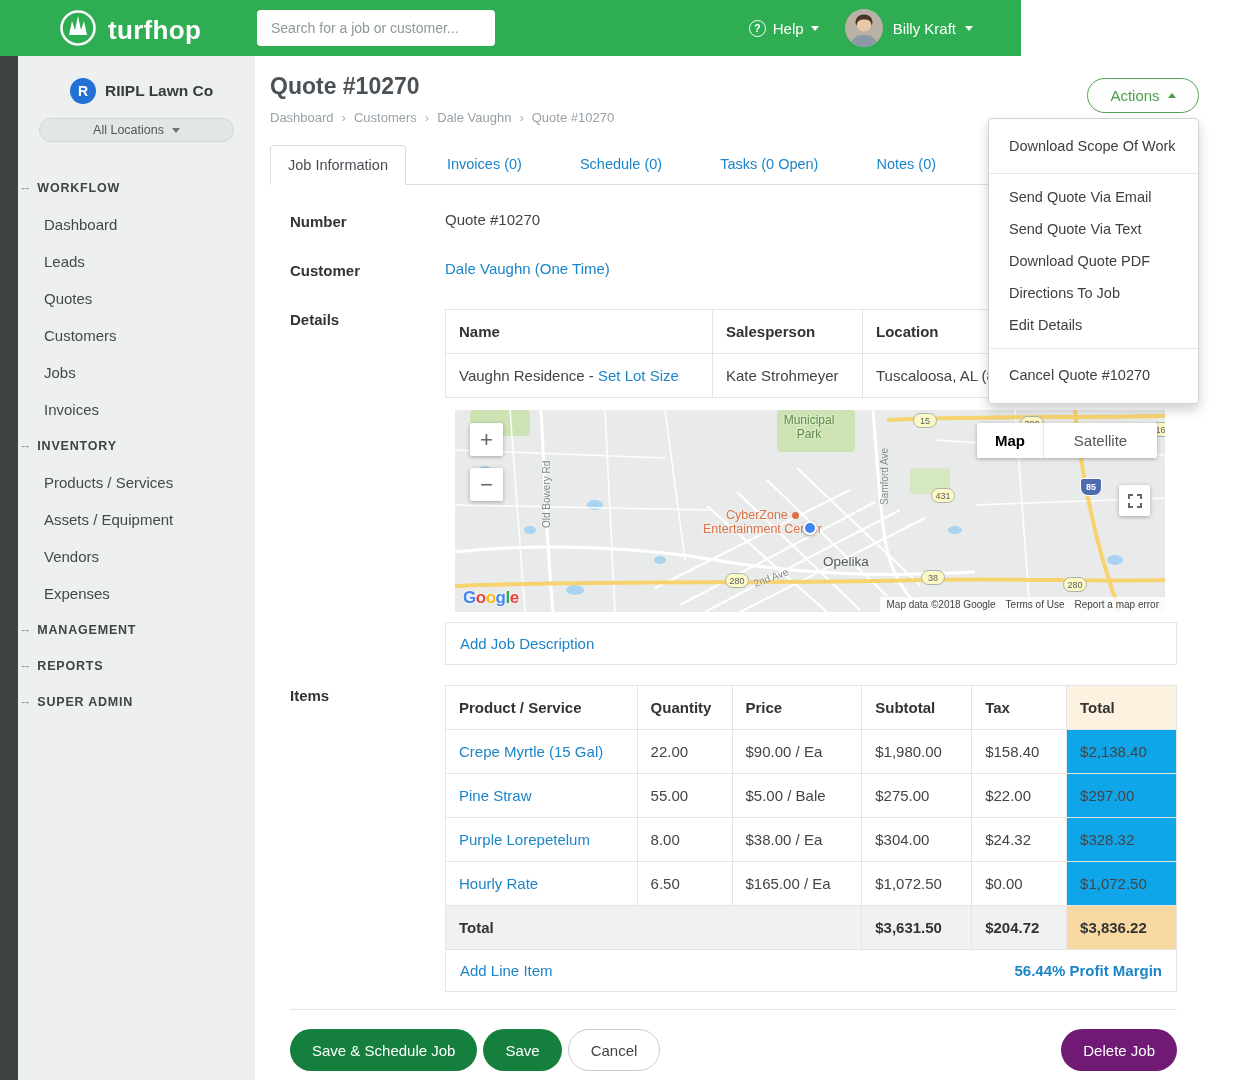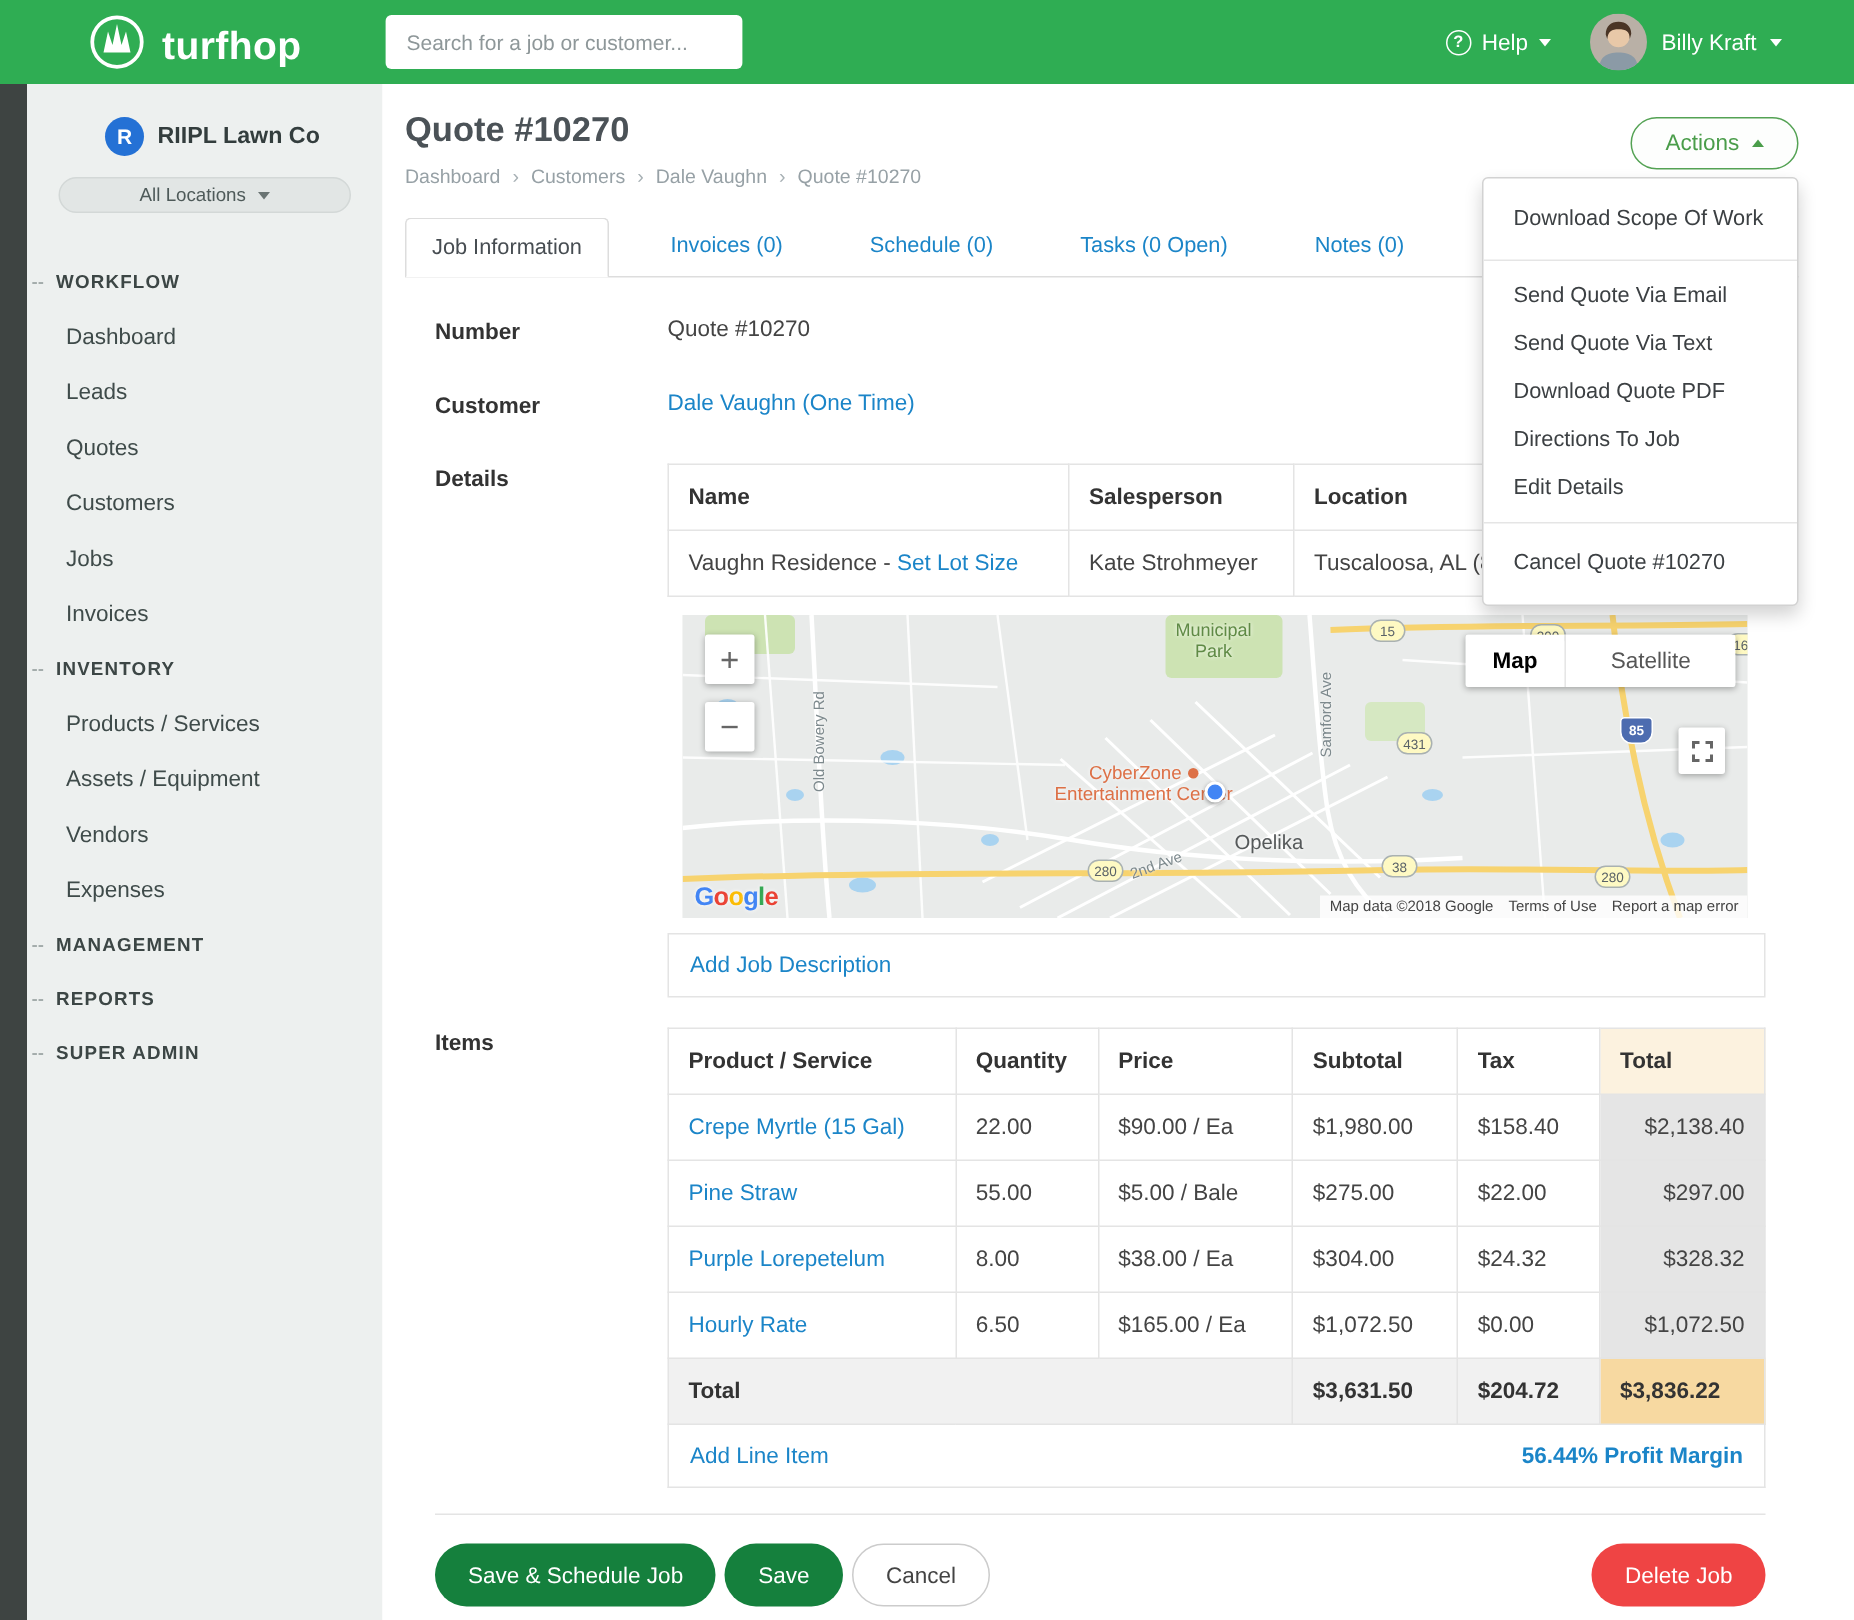--- a/index.html
+++ b/index.html
@@ -2,21 +2,21 @@
 <html><head>
 <meta charset="utf-8">
 <style>
   * { box-sizing: border-box; margin: 0; padding: 0; }
   html,body { width:1236px; height:1080px; overflow:hidden; }
   body { font-family:"Liberation Sans", sans-serif; background:#fff; position:relative; }
   a { text-decoration:none; }
   .blue { color:#1b85c8; cursor:pointer; }
 
   
-  .topbar { position:absolute; top:0; left:0; width:1236px; height:56px; background:#2fad53; z-index:100; }
+  .topbar { position:absolute; top:0; left:0; width:1021px; height:56px; background:#2fad53; z-index:100; }
   .brand { position:absolute; left:58px; top:8px; display:flex; align-items:center; gap:10px; color:#fff; cursor:pointer; }
   .brand-name { font-size:26px; font-weight:700; letter-spacing:0.3px; }
   .search-input { position:absolute; left:257px; top:10px; width:238px; height:36px; border-radius:4px;
     border:2px solid rgba(255,255,255,0.55); padding:0 12px; font-size:14px; color:#333; outline:none;
     font-family:inherit; background:#fff; }
   .search-input::placeholder { color:#8e9799; }
   .top-right { position:absolute; right:48px; top:0; height:56px; display:flex; align-items:center; color:#fff; }
   .help-menu { display:flex; align-items:center; gap:7px; font-size:15px; margin-right:26px; cursor:pointer; }
   .q-icon { width:17px; height:17px; border:1.5px solid #fff; border-radius:50%; font-size:11px; font-weight:700;
     display:flex; align-items:center; justify-content:center; }
@@ -68,21 +68,21 @@
   .frow { display:flex; margin-bottom:30px; }
   .frow.tight { margin-bottom:20px; }
   .flabel { width:155px; flex-shrink:0; font-size:15px; font-weight:700; color:#333; padding-top:2px; }
   .fvalue { flex:1; min-width:0; font-size:15px; color:#444; }
 
   table { width:100%; border-collapse:collapse; background:#fff; }
   th, td { border:1px solid #e4e4e4; padding:13px 13px; font-size:15px; text-align:left; }
   th { font-weight:700; color:#333; }
   td { color:#444; }
   .items-table th.total-col { background:#fcf2df; }
-  .items-table td.total-col { background:#e5e5e5;text-align:right; }
+  .items-table td.total-col { background:#0ea5e9; }
   .total-row td { background:#f1f1f1; font-weight:700; color:#333; }
   .total-row td.grand { background:#f7d9a1; }
   .items-footer { border:1px solid #e4e4e4; border-top:none; display:flex; justify-content:space-between;
     align-items:center; padding:12px 14px; font-size:15px; }
   .profit { color:#1b85c8; font-weight:700; }
   .add-desc-box { margin-top:10px; border:1px solid #e4e4e4; padding:12px 14px; font-size:15px; }
 
   
   .map { position:relative; margin:12px 12px 0 10px; height:202px; overflow:hidden; background:#e9ebea; }
   .map-roads { position:absolute; inset:0; width:100%; height:100%; }
@@ -123,21 +123,21 @@
   .google-logo span:nth-child(5){color:#34A853;} .google-logo span:nth-child(6){color:#EA4335;}
   .attrib { position:absolute; right:0; bottom:0; height:15px; background:rgba(255,255,255,0.8); display:flex;
     align-items:center; gap:10px; padding:0 6px; font-size:10px; color:#444; }
   .attrib .alink { cursor:pointer; color:#444; }
 
   hr.divider { border:none; border-top:1px solid #e4e4e4; margin:17px 59px 0 35px; }
   .footer-bar { display:flex; align-items:center; gap:6px; margin:19px 59px 0 35px; }
   .btn { height:42px; border-radius:21px; font-size:15px; border:none; cursor:pointer; padding:0 22px; font-family:inherit; }
   .btn-green { background:#15803d; color:#fff; }
   .btn-cancel { background:#fff; border:1px solid #ccc; color:#444; }
-  .btn-delete { background:#ef4444; color:#fff; margin-left:auto; }
+  .btn-delete { background:#701a75; color:#fff; margin-left:auto; }
 </style>
 </head>
 <body>
 
 <header class="topbar">
   <div class="brand">
     <span>
       <svg width="40" height="40" viewBox="0 0 40 40">
         <circle cx="20" cy="20" r="16.5" fill="none" stroke="#fff" stroke-width="2.5"></circle>
         <path d="M11 27 L14 13 L17 22 L20 8 L23 22 L26 13 L29 27 Z" fill="#fff"></path>

